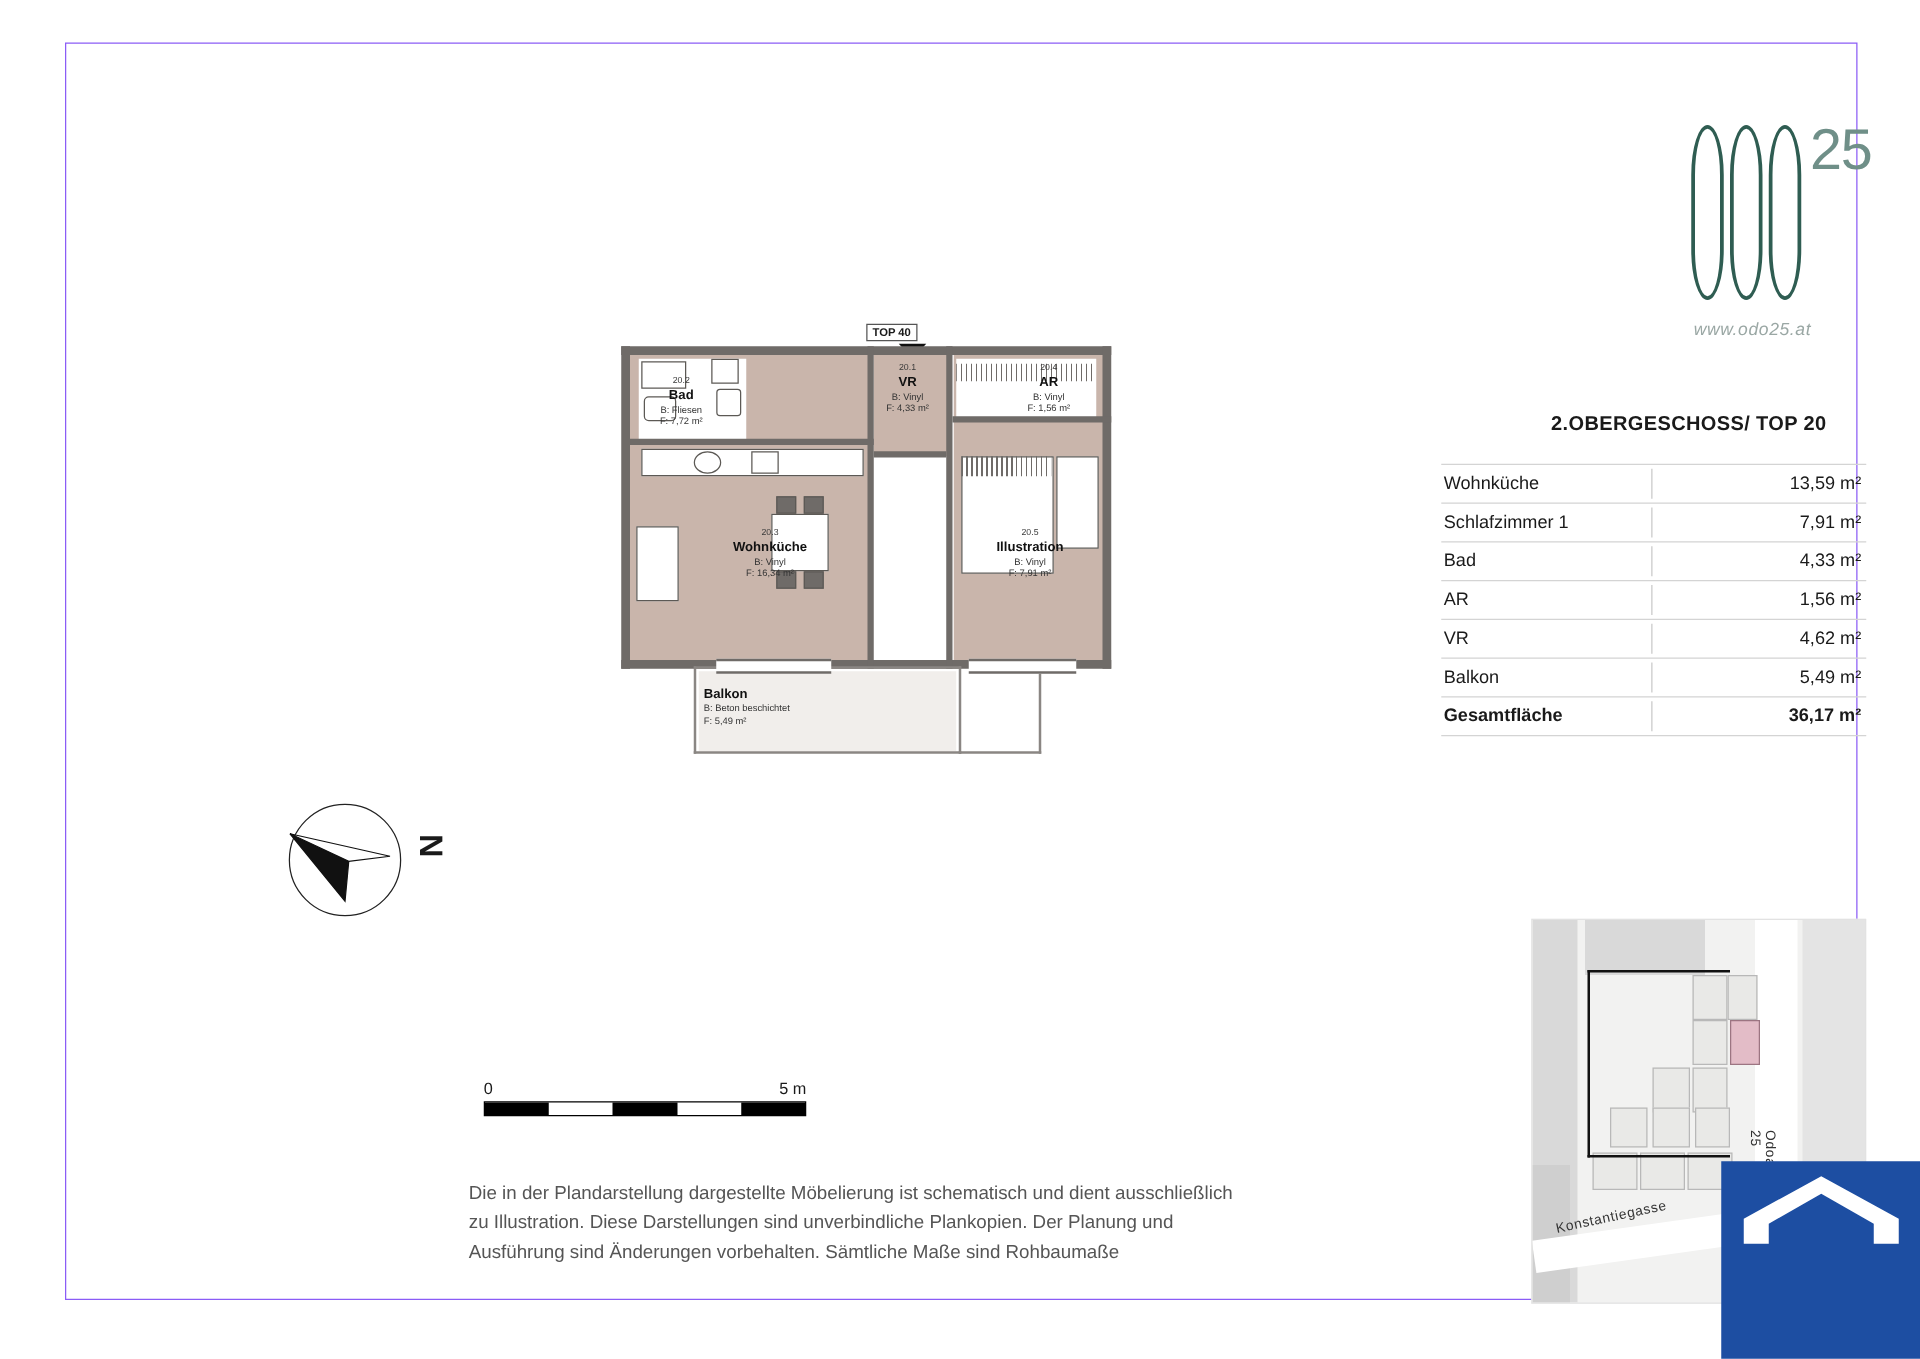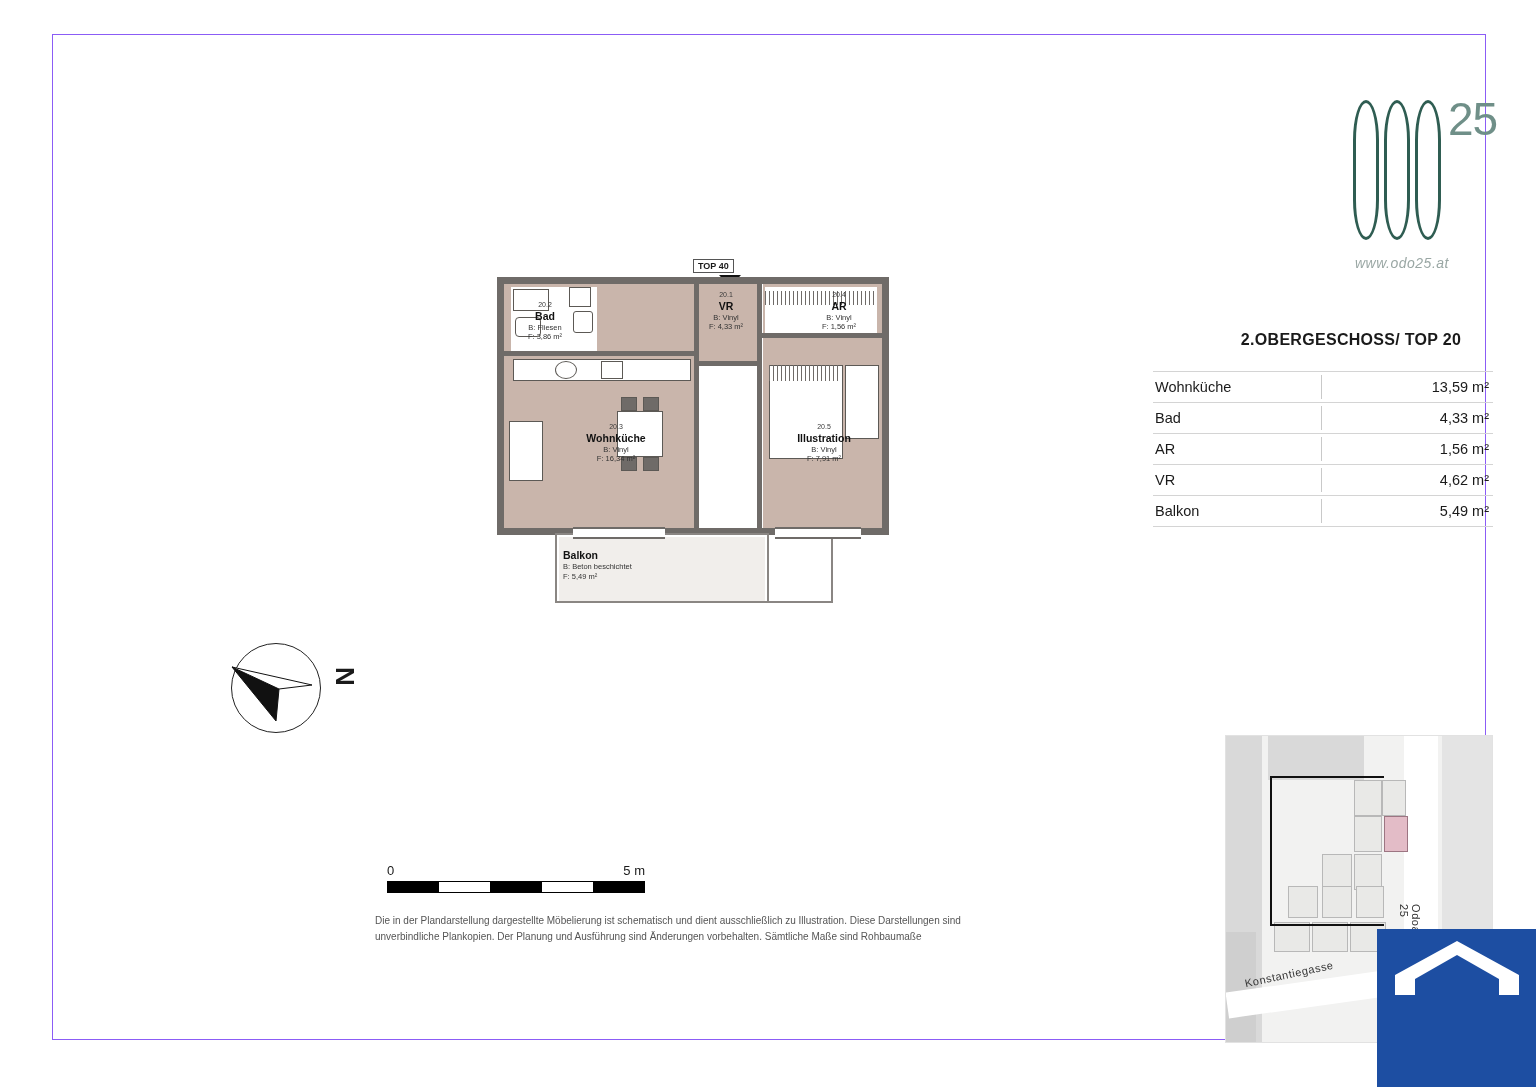--- a/index.html
+++ b/index.html
@@ -35,21 +35,21 @@
   
   .scale{position:absolute;left:334px;top:828px;width:258px;}
   .scale .nums{position:relative;height:16px;font-size:13px;}
   .scale .nums .z{position:absolute;left:0;top:0;}
   .scale .nums .m{position:absolute;right:0;top:0;}
   .scale .bar2{position:relative;height:12px;margin-top:2px;border:1px solid #000;box-sizing:border-box;display:flex;}
   .scale .bar2 i{flex:1;display:block;}
   .scale .bar2 i.on{background:#000;}
 
   
-  .disclaimer{position:absolute;left:322px;top:878px;width:620px;font-size:10px;line-height:1.55;color:#555;}
+  .disclaimer{position:absolute;left:322px;top:908px;width:620px;font-size:15px;line-height:1.55;color:#555;}
 
   
   .sitemap{position:absolute;left:1172px;top:700px;width:266px;height:306px;background:#f2f2f1;border:1px solid #e2e2e2;overflow:hidden;}
   .sitemap .blk{position:absolute;background:#d9d9d9;}
   .sitemap .road{position:absolute;background:#ffffff;}
   .sitemap .unit{position:absolute;background:#e9e9e7;border:1px solid #b8b8b8;}
   .sitemap .hl{position:absolute;background:#e3bcc7;border:1px solid #9c7582;}
   .sitemap .outline{position:absolute;border:2px solid #111;}
   .street-lbl{position:absolute;font-size:11px;color:#333;letter-spacing:.6px;}
   .street-odo{left:196px;top:168px;transform:rotate(90deg);transform-origin:left top;}
@@ -92,34 +92,42 @@
   </div>
 
   <div class="title">2.OBERGESCHOSS/ TOP 20</div>
 
   <div class="areatable">
     <div class="arow">
       <span class="lbl">Wohnküche</span>
       <span class="val">13,59 m²</span>
     </div>
     <div class="arow">
+      <span class="lbl">Schlafzimmer 1</span>
+      <span class="val">7,91 m²</span>
+    </div>
+    <div class="arow">
       <span class="lbl">Bad</span>
       <span class="val">4,33 m²</span>
     </div>
     <div class="arow">
       <span class="lbl">AR</span>
       <span class="val">1,56 m²</span>
     </div>
     <div class="arow">
       <span class="lbl">VR</span>
       <span class="val">4,62 m²</span>
     </div>
     <div class="arow">
       <span class="lbl">Balkon</span>
       <span class="val">5,49 m²</span>
+    </div>
+    <div class="arow bold">
+      <span class="lbl">Gesamtfläche</span>
+      <span class="val">36,17 m²</span>
     </div>
   </div>
 
   <div class="plan">
 
     <div class="topbadge">TOP 40</div>
     <div class="tri"></div>
 
     <div class="room" style="left:8px;top:22px;width:194px;height:248px;"></div>
     <div class="room" style="left:206px;top:22px;width:60px;height:82px;"></div>
@@ -166,21 +174,21 @@
     <div class="fix" style="left:352px;top:104px;width:32px;height:72px;"></div>
     <div class="hatch" style="left:272px;top:30px;width:110px;height:14px;"></div>
 
     <div class="thinline" style="left:80px;top:266px;width:92px;height:8px;background:#fff;border-top:2px solid #6f6b68;border-bottom:2px solid #6f6b68;"></div>
     <div class="thinline" style="left:282px;top:266px;width:86px;height:8px;background:#fff;border-top:2px solid #6f6b68;border-bottom:2px solid #6f6b68;"></div>
 
     <div class="rlabel" style="left:4px;top:40px;width:96px;">
       <div class="num">20.2</div>
       <div class="nm">Bad</div>
       <div class="sub">B: Fliesen</div>
-      <div class="sub">F: 3,86 m²</div>
+      <div class="sub">F: 7,72 m²</div>
     </div>
 
     <div class="rlabel" style="left:196px;top:30px;width:74px;">
       <div class="num">20.1</div>
       <div class="nm">VR</div>
       <div class="sub">B: Vinyl</div>
       <div class="sub">F: 4,33 m²</div>
     </div>
 
     <div class="rlabel" style="left:306px;top:30px;width:80px;">

